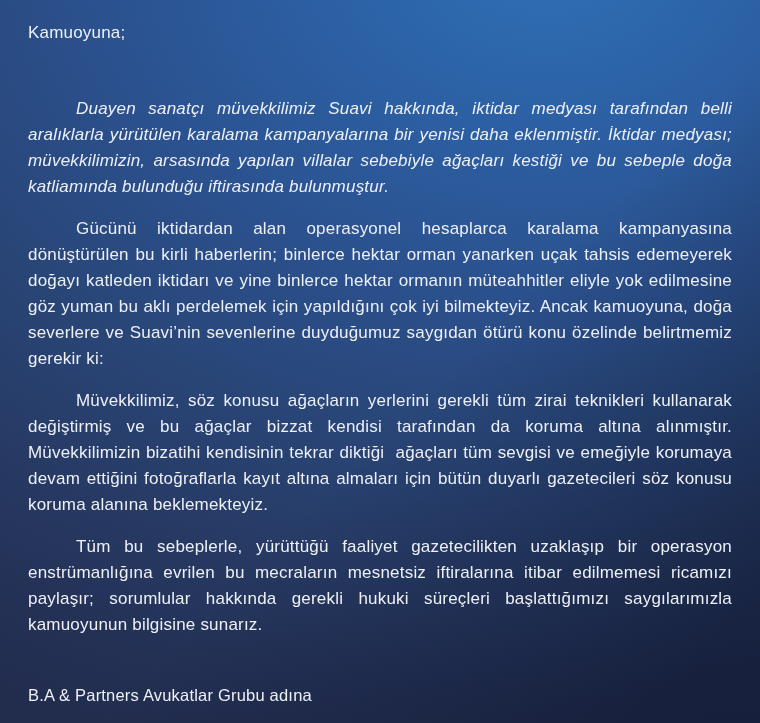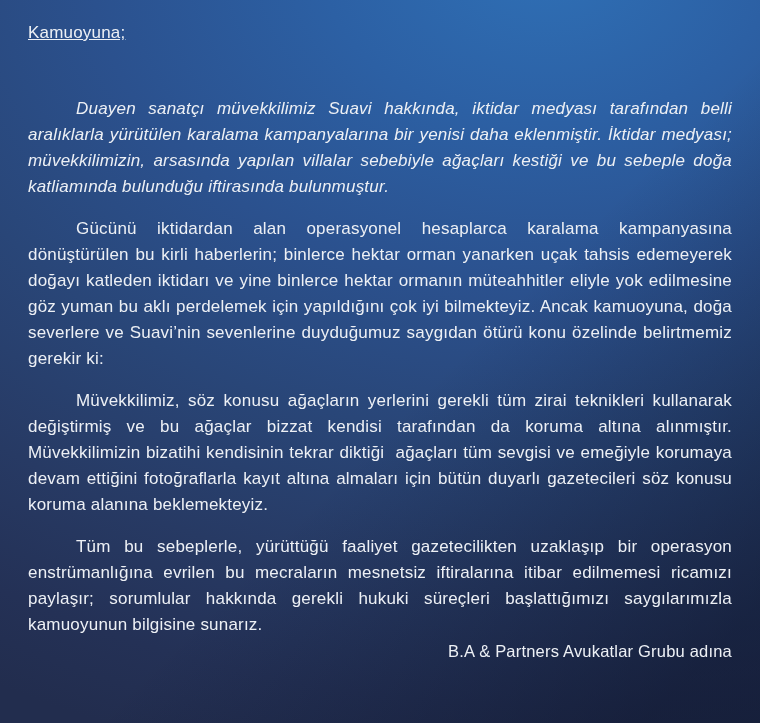--- a/index.html
+++ b/index.html
@@ -23,37 +23,37 @@
     box-sizing: border-box;
     width: 760px;
     height: 723px;
     padding: 20px 28px 20px 28px;
   }
   .salutation {
     margin: 0;
     font-size: 17px;
     line-height: 26px;
     letter-spacing: 0.2px;
-    text-decoration: underline;
   }
   .para {
     margin: 16px 0 0 0;
     font-size: 17px;
     line-height: 26px;
     letter-spacing: 0.2px;
     text-align: justify;
     text-justify: inter-word;
     text-indent: 48px;
   }
   .para.first {
     margin-top: 50px;
     font-style: italic;
   }
   .signature {
-    text-align: right;
+    margin-top: 44px;
+    text-align: left;
   }
   .signature p {
     margin: 0;
     font-size: 16.5px;
     line-height: 26px;
     letter-spacing: 0.2px;
   }
 </style>
 </head>
 <body>

